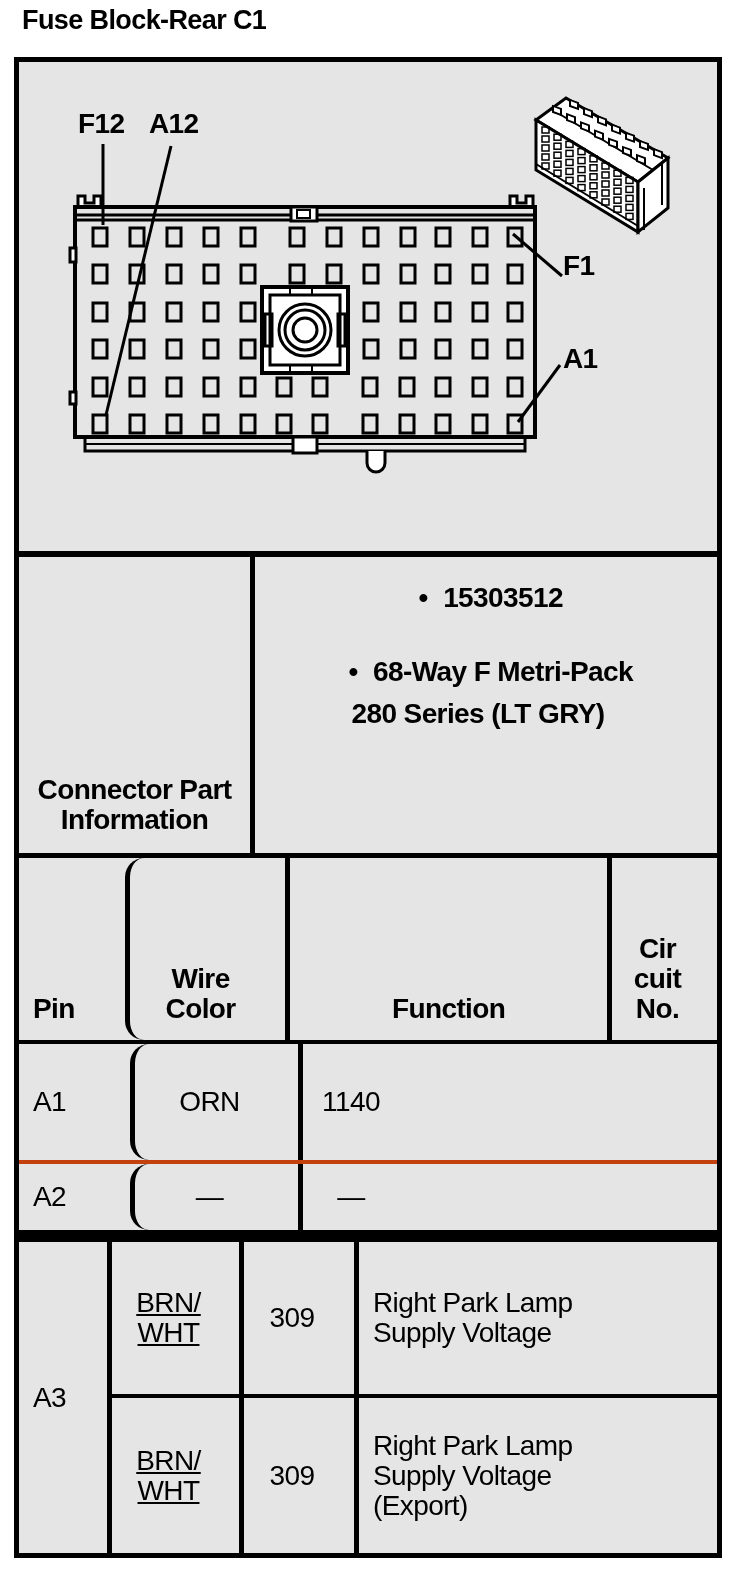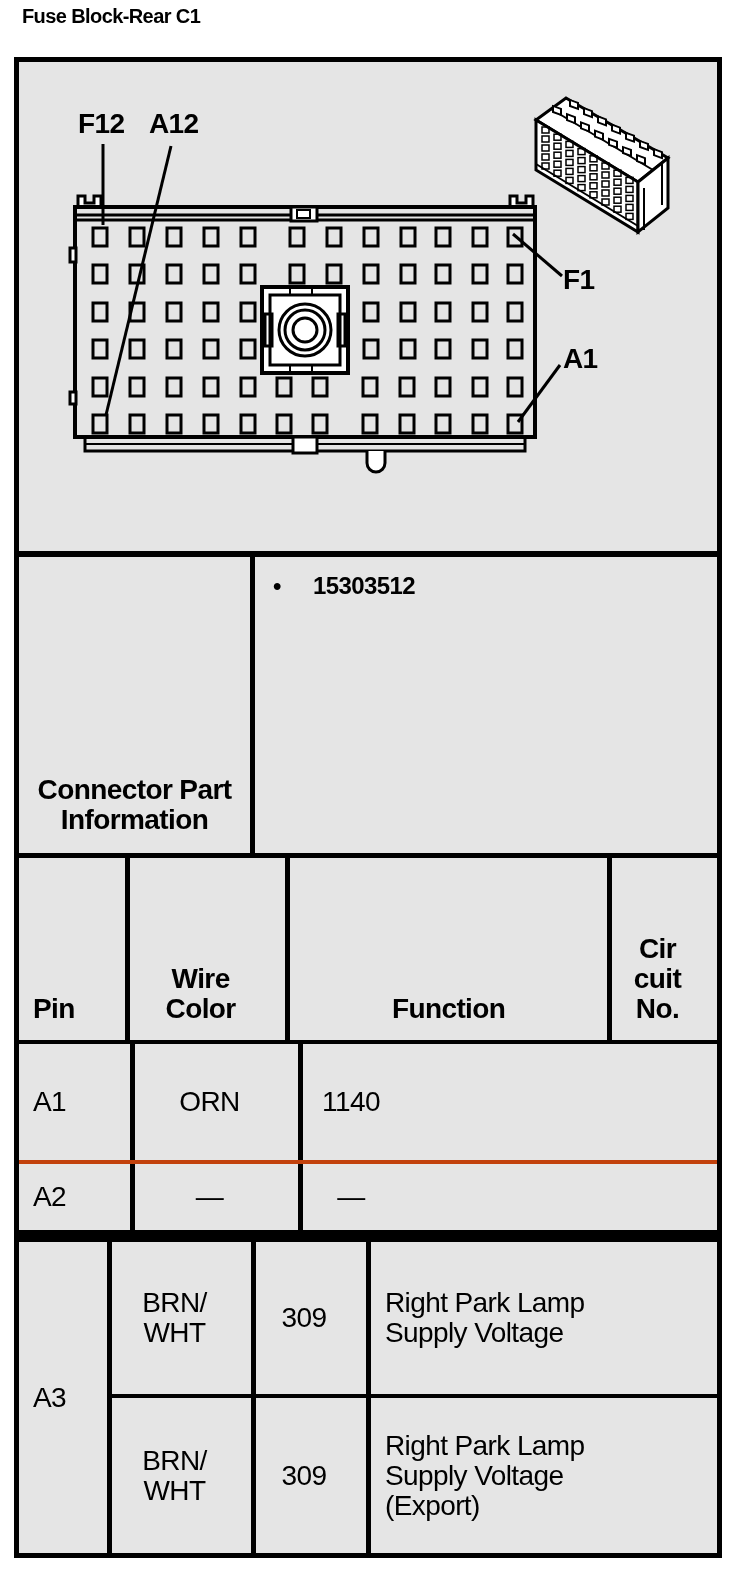--- a/index.html
+++ b/index.html
@@ -2,71 +2,71 @@
 <html><head>
 <meta charset="utf-8">
 <style>
   html,body{margin:0;padding:0;background:#ffffff;}
   #page{
     position:relative;width:736px;height:1580px;background:#ffffff;
     font-family:"Liberation Sans","DejaVu Sans",sans-serif;
     color:#000;letter-spacing:-0.6px;overflow:hidden;
   }
   #title{
-    position:absolute;left:22px;top:5px;font-size:20px;font-weight:bold;white-space:nowrap;
+    position:absolute;left:22px;top:5px;font-size:27px;font-weight:bold;white-space:nowrap;
   }
   #tbl{
     position:absolute;left:14px;top:57px;width:708px;height:1501px;
     border:5px solid #000;box-sizing:border-box;background:#e5e5e5;
   }
   .row{box-sizing:border-box;display:flex;width:698px;}
   #diagram-row{position:relative;height:489px;display:block;}
   #cpi-row{height:302px;border-top:6px solid #000;}
   #hdr-row{height:187px;border-top:5px solid #000;}
   #a1-row{height:120px;border-top:4px solid #000;}
   #a2-row{height:70px;border-top:4px solid #c2410c;}
   #a3-row{height:323px;border-top:12px solid #000;}
   .cell{box-sizing:border-box;display:flex;font-size:28px;line-height:30px;}
   .ml{white-space:pre-line;}
   .bl{border-left:5px solid #000;}
   
   .c-pin{width:111px;}
-  .c-wire{width:168px;}
+  .c-wire{width:168px;border-radius:19px;}
   .c-circ{width:115px;}
   .c-func{width:339px;}
   
   .v-center{align-items:center;}
   .v-bottom{align-items:flex-end;}
   .h-center{justify-content:center;text-align:center;}
   .pad-pin{padding-left:14px;}
   .pad-func{padding-left:14px;padding-right:18px;}
   .pad-ctr{padding-right:14px;}
   .hdr{font-weight:bold;padding-bottom:16px;}
   
   #cpi-label{
     width:244px;align-items:flex-end;justify-content:center;text-align:center;
     font-weight:bold;padding-bottom:18px;
   }
   #cpi-bullets{
-    width:454px;display:block;padding:8px 24px 0 8px;font-weight:bold;
-    font-size:24px;line-height:42px;
+    width:454px;display:block;padding:20px 24px 0 8px;font-weight:bold;
+    font-size:28px;line-height:42px;text-align:center;
   }
   .bullet-item{margin-bottom:32px;}
   .blt{display:inline-block;width:40px;padding-left:10px;}
   
   #a3-right{width:610px;border-left:5px solid #000;display:block;}
   .subrow{display:flex;width:605px;}
   #a3-sub1{height:152px;}
   #a3-sub2{height:159px;border-top:4px solid #000;box-sizing:border-box;}
-  .sc-wire{width:139px;}
+  .sc-wire{width:127px;text-decoration:underline;}
   
   .dlabel{position:absolute;font-size:28px;font-weight:bold;white-space:nowrap;}
   #lbl-f12{left:59px;top:46px;}
   #lbl-a12{left:130px;top:46px;}
-  #lbl-f1{left:544px;top:202px;}
+  #lbl-f1{left:544px;top:188px;}
   #lbl-a1{left:544px;top:281px;}
   svg{display:block;}
 </style>
 </head>
 <body>
 
 <div id="page">
 
   <div id="title">Fuse Block-Rear C1</div>
 
@@ -262,20 +262,24 @@
 
     <div id="cpi-row" class="row">
       <div id="cpi-label" class="cell">
         <span class="ml">Connector Part
 Information</span>
       </div>
       <div id="cpi-bullets" class="bl">
         <div class="bullet-item">
           <span class="blt">•</span><span class="ml">15303512</span>
         </div>
+        <div class="bullet-item">
+          <span class="blt">•</span><span class="ml">68-Way F Metri-Pack
+280 Series (LT GRY)</span>
+        </div>
       </div>
     </div>
 
     <div id="hdr-row" class="row">
       <div class="cell c-pin v-bottom hdr pad-pin">
         <span>Pin</span>
       </div>
       <div class="cell c-wire bl v-bottom h-center hdr pad-ctr">
         <span class="ml">Wire
 Color</span>

